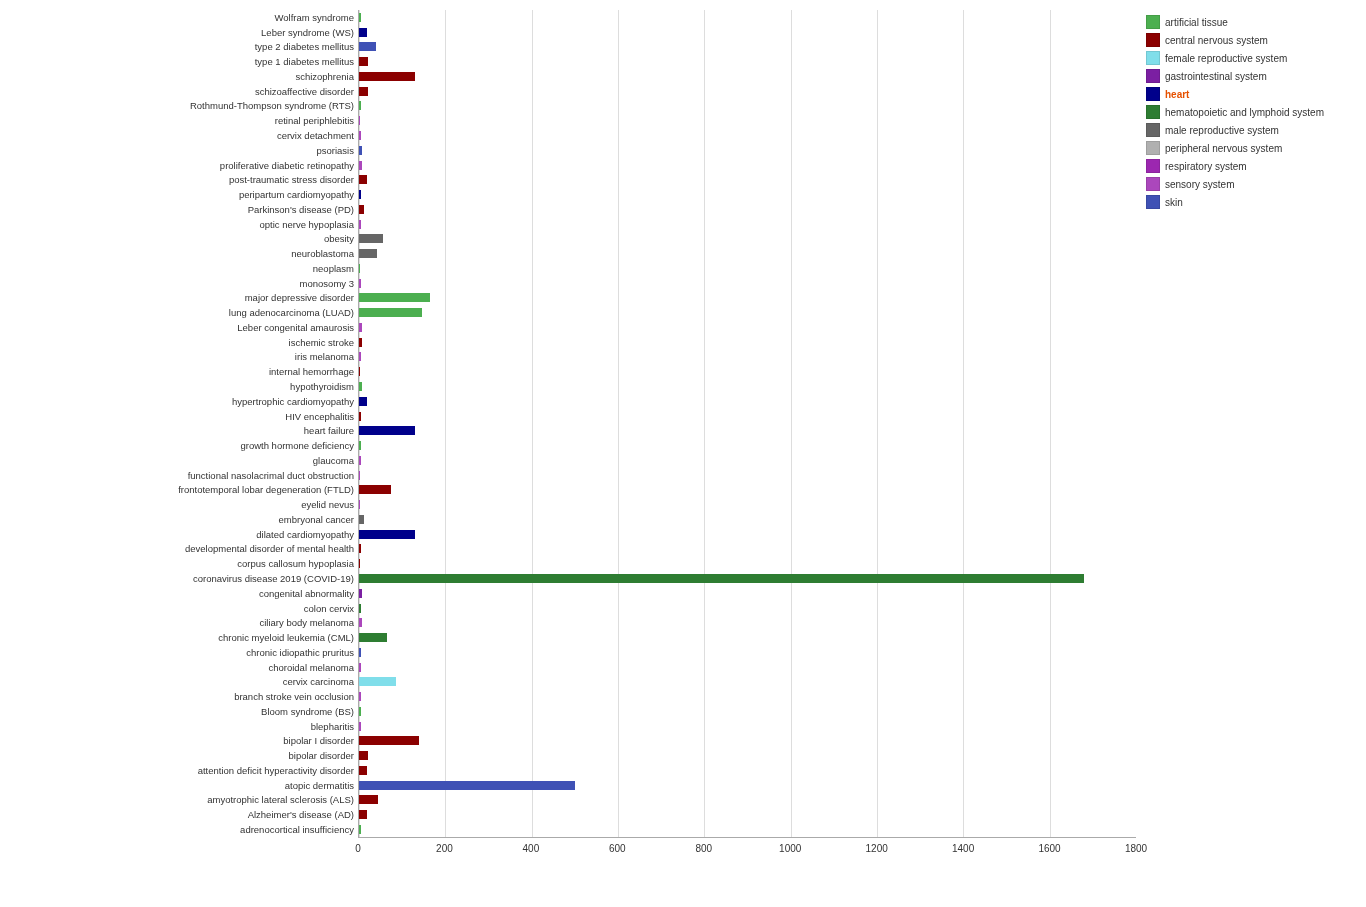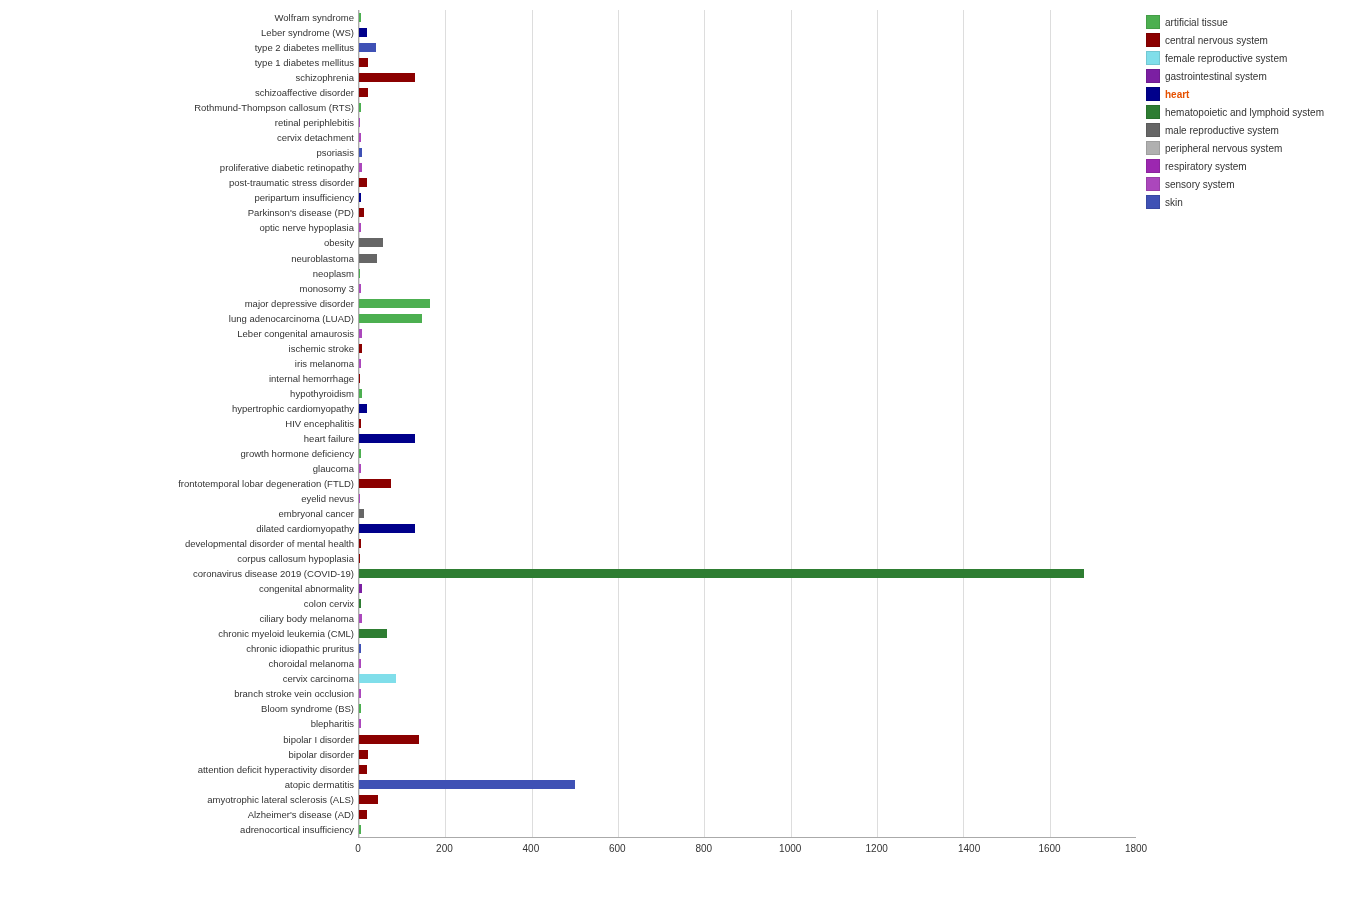--- a/index.html
+++ b/index.html
@@ -226,21 +226,21 @@
                   <div style="position: absolute; top: 0px; bottom: 0px; left: 33.3333%; width: 1px; background: rgb(221, 221, 221); pointer-events: none;"></div>
                   <div style="position: absolute; top: 0px; bottom: 0px; left: 44.4444%; width: 1px; background: rgb(221, 221, 221); pointer-events: none;"></div>
                   <div style="position: absolute; top: 0px; bottom: 0px; left: 55.5556%; width: 1px; background: rgb(221, 221, 221); pointer-events: none;"></div>
                   <div style="position: absolute; top: 0px; bottom: 0px; left: 66.6667%; width: 1px; background: rgb(221, 221, 221); pointer-events: none;"></div>
                   <div style="position: absolute; top: 0px; bottom: 0px; left: 77.7778%; width: 1px; background: rgb(221, 221, 221); pointer-events: none;"></div>
                   <div style="position: absolute; top: 0px; bottom: 0px; left: 88.8889%; width: 1px; background: rgb(221, 221, 221); pointer-events: none;"></div>
                   <div class="bar" style="width: 1.11111%; background-color: rgb(139, 0, 0); position: relative; z-index: 1;"></div>
                 </div>
               </div>
               <div class="bar-row">
-                <div class="row-label">Rothmund-Thompson callosum (RTS)</div>
+                <div class="row-label">Rothmund-Thompson syndrome (RTS)</div>
                 <div class="bar-track">
                   <div style="position: absolute; top: 0px; bottom: 0px; left: 0%; width: 1px; background: rgb(221, 221, 221); pointer-events: none;"></div>
                   <div style="position: absolute; top: 0px; bottom: 0px; left: 11.1111%; width: 1px; background: rgb(221, 221, 221); pointer-events: none;"></div>
                   <div style="position: absolute; top: 0px; bottom: 0px; left: 22.2222%; width: 1px; background: rgb(221, 221, 221); pointer-events: none;"></div>
                   <div style="position: absolute; top: 0px; bottom: 0px; left: 33.3333%; width: 1px; background: rgb(221, 221, 221); pointer-events: none;"></div>
                   <div style="position: absolute; top: 0px; bottom: 0px; left: 44.4444%; width: 1px; background: rgb(221, 221, 221); pointer-events: none;"></div>
                   <div style="position: absolute; top: 0px; bottom: 0px; left: 55.5556%; width: 1px; background: rgb(221, 221, 221); pointer-events: none;"></div>
                   <div style="position: absolute; top: 0px; bottom: 0px; left: 66.6667%; width: 1px; background: rgb(221, 221, 221); pointer-events: none;"></div>
                   <div style="position: absolute; top: 0px; bottom: 0px; left: 77.7778%; width: 1px; background: rgb(221, 221, 221); pointer-events: none;"></div>
                   <div style="position: absolute; top: 0px; bottom: 0px; left: 88.8889%; width: 1px; background: rgb(221, 221, 221); pointer-events: none;"></div>
@@ -316,21 +316,21 @@
                   <div style="position: absolute; top: 0px; bottom: 0px; left: 33.3333%; width: 1px; background: rgb(221, 221, 221); pointer-events: none;"></div>
                   <div style="position: absolute; top: 0px; bottom: 0px; left: 44.4444%; width: 1px; background: rgb(221, 221, 221); pointer-events: none;"></div>
                   <div style="position: absolute; top: 0px; bottom: 0px; left: 55.5556%; width: 1px; background: rgb(221, 221, 221); pointer-events: none;"></div>
                   <div style="position: absolute; top: 0px; bottom: 0px; left: 66.6667%; width: 1px; background: rgb(221, 221, 221); pointer-events: none;"></div>
                   <div style="position: absolute; top: 0px; bottom: 0px; left: 77.7778%; width: 1px; background: rgb(221, 221, 221); pointer-events: none;"></div>
                   <div style="position: absolute; top: 0px; bottom: 0px; left: 88.8889%; width: 1px; background: rgb(221, 221, 221); pointer-events: none;"></div>
                   <div class="bar" style="width: 1%; background-color: rgb(139, 0, 0); position: relative; z-index: 1;"></div>
                 </div>
               </div>
               <div class="bar-row">
-                <div class="row-label">peripartum insufficiency</div>
+                <div class="row-label">peripartum cardiomyopathy</div>
                 <div class="bar-track">
                   <div style="position: absolute; top: 0px; bottom: 0px; left: 0%; width: 1px; background: rgb(221, 221, 221); pointer-events: none;"></div>
                   <div style="position: absolute; top: 0px; bottom: 0px; left: 11.1111%; width: 1px; background: rgb(221, 221, 221); pointer-events: none;"></div>
                   <div style="position: absolute; top: 0px; bottom: 0px; left: 22.2222%; width: 1px; background: rgb(221, 221, 221); pointer-events: none;"></div>
                   <div style="position: absolute; top: 0px; bottom: 0px; left: 33.3333%; width: 1px; background: rgb(221, 221, 221); pointer-events: none;"></div>
                   <div style="position: absolute; top: 0px; bottom: 0px; left: 44.4444%; width: 1px; background: rgb(221, 221, 221); pointer-events: none;"></div>
                   <div style="position: absolute; top: 0px; bottom: 0px; left: 55.5556%; width: 1px; background: rgb(221, 221, 221); pointer-events: none;"></div>
                   <div style="position: absolute; top: 0px; bottom: 0px; left: 66.6667%; width: 1px; background: rgb(221, 221, 221); pointer-events: none;"></div>
                   <div style="position: absolute; top: 0px; bottom: 0px; left: 77.7778%; width: 1px; background: rgb(221, 221, 221); pointer-events: none;"></div>
                   <div style="position: absolute; top: 0px; bottom: 0px; left: 88.8889%; width: 1px; background: rgb(221, 221, 221); pointer-events: none;"></div>
@@ -598,20 +598,35 @@
                   <div style="position: absolute; top: 0px; bottom: 0px; left: 0%; width: 1px; background: rgb(221, 221, 221); pointer-events: none;"></div>
                   <div style="position: absolute; top: 0px; bottom: 0px; left: 11.1111%; width: 1px; background: rgb(221, 221, 221); pointer-events: none;"></div>
                   <div style="position: absolute; top: 0px; bottom: 0px; left: 22.2222%; width: 1px; background: rgb(221, 221, 221); pointer-events: none;"></div>
                   <div style="position: absolute; top: 0px; bottom: 0px; left: 33.3333%; width: 1px; background: rgb(221, 221, 221); pointer-events: none;"></div>
                   <div style="position: absolute; top: 0px; bottom: 0px; left: 44.4444%; width: 1px; background: rgb(221, 221, 221); pointer-events: none;"></div>
                   <div style="position: absolute; top: 0px; bottom: 0px; left: 55.5556%; width: 1px; background: rgb(221, 221, 221); pointer-events: none;"></div>
                   <div style="position: absolute; top: 0px; bottom: 0px; left: 66.6667%; width: 1px; background: rgb(221, 221, 221); pointer-events: none;"></div>
                   <div style="position: absolute; top: 0px; bottom: 0px; left: 77.7778%; width: 1px; background: rgb(221, 221, 221); pointer-events: none;"></div>
                   <div style="position: absolute; top: 0px; bottom: 0px; left: 88.8889%; width: 1px; background: rgb(221, 221, 221); pointer-events: none;"></div>
                   <div class="bar" style="width: 0.277778%; background-color: rgb(171, 71, 188); position: relative; z-index: 1;"></div>
+                </div>
+              </div>
+              <div class="bar-row">
+                <div class="row-label">functional nasolacrimal duct obstruction</div>
+                <div class="bar-track">
+                  <div style="position: absolute; top: 0px; bottom: 0px; left: 0%; width: 1px; background: rgb(221, 221, 221); pointer-events: none;"></div>
+                  <div style="position: absolute; top: 0px; bottom: 0px; left: 11.1111%; width: 1px; background: rgb(221, 221, 221); pointer-events: none;"></div>
+                  <div style="position: absolute; top: 0px; bottom: 0px; left: 22.2222%; width: 1px; background: rgb(221, 221, 221); pointer-events: none;"></div>
+                  <div style="position: absolute; top: 0px; bottom: 0px; left: 33.3333%; width: 1px; background: rgb(221, 221, 221); pointer-events: none;"></div>
+                  <div style="position: absolute; top: 0px; bottom: 0px; left: 44.4444%; width: 1px; background: rgb(221, 221, 221); pointer-events: none;"></div>
+                  <div style="position: absolute; top: 0px; bottom: 0px; left: 55.5556%; width: 1px; background: rgb(221, 221, 221); pointer-events: none;"></div>
+                  <div style="position: absolute; top: 0px; bottom: 0px; left: 66.6667%; width: 1px; background: rgb(221, 221, 221); pointer-events: none;"></div>
+                  <div style="position: absolute; top: 0px; bottom: 0px; left: 77.7778%; width: 1px; background: rgb(221, 221, 221); pointer-events: none;"></div>
+                  <div style="position: absolute; top: 0px; bottom: 0px; left: 88.8889%; width: 1px; background: rgb(221, 221, 221); pointer-events: none;"></div>
+                  <div class="bar" style="width: 0.166667%; background-color: rgb(171, 71, 188); position: relative; z-index: 1;"></div>
                 </div>
               </div>
               <div class="bar-row">
                 <div class="row-label">frontotemporal lobar degeneration (FTLD)</div>
                 <div class="bar-track">
                   <div style="position: absolute; top: 0px; bottom: 0px; left: 0%; width: 1px; background: rgb(221, 221, 221); pointer-events: none;"></div>
                   <div style="position: absolute; top: 0px; bottom: 0px; left: 11.1111%; width: 1px; background: rgb(221, 221, 221); pointer-events: none;"></div>
                   <div style="position: absolute; top: 0px; bottom: 0px; left: 22.2222%; width: 1px; background: rgb(221, 221, 221); pointer-events: none;"></div>
                   <div style="position: absolute; top: 0px; bottom: 0px; left: 33.3333%; width: 1px; background: rgb(221, 221, 221); pointer-events: none;"></div>
                   <div style="position: absolute; top: 0px; bottom: 0px; left: 44.4444%; width: 1px; background: rgb(221, 221, 221); pointer-events: none;"></div>
@@ -970,21 +985,21 @@
             </div>
         </div>
         <div class="x-axis" id="x-axis">
         <div class="x-tick" style="left: 0%;">0</div>
             <div class="x-tick" style="left: 11.1111%;">200</div>
             <div class="x-tick" style="left: 22.2222%;">400</div>
             <div class="x-tick" style="left: 33.3333%;">600</div>
             <div class="x-tick" style="left: 44.4444%;">800</div>
             <div class="x-tick" style="left: 55.5556%;">1000</div>
             <div class="x-tick" style="left: 66.6667%;">1200</div>
-            <div class="x-tick" style="left: 77.7778%; margin-left: 6px;">1400</div>
+            <div class="x-tick" style="left: 77.7778%;">1400</div>
             <div class="x-tick" style="left: 88.8889%;">1600</div>
             <div class="x-tick" style="left: 100%; text-align: right;">1800</div>
           </div>
       </div>
 
       <div class="legend" id="legend">
       <div class="legend-item">
             <div class="legend-color" style="background-color: rgb(76, 175, 80);"></div>
             <span>artificial tissue</span>
           </div>

